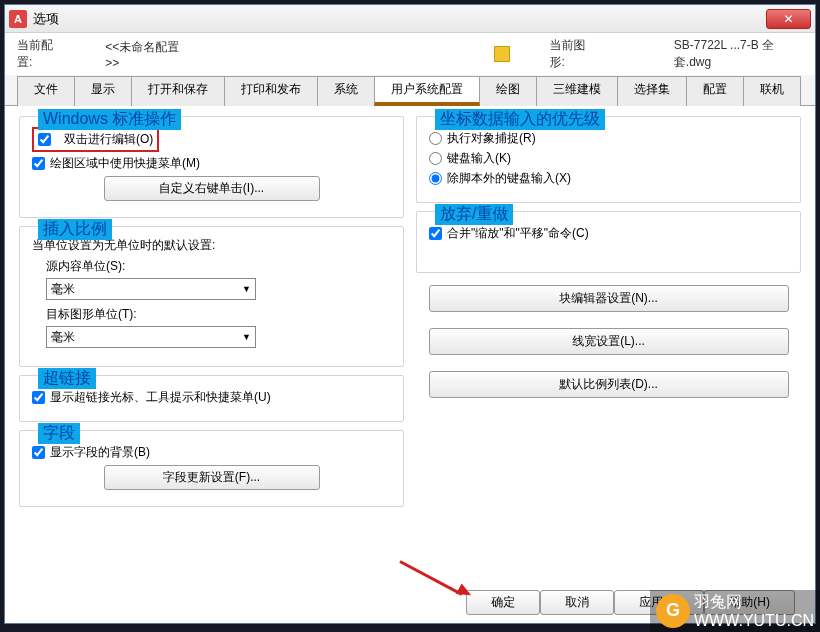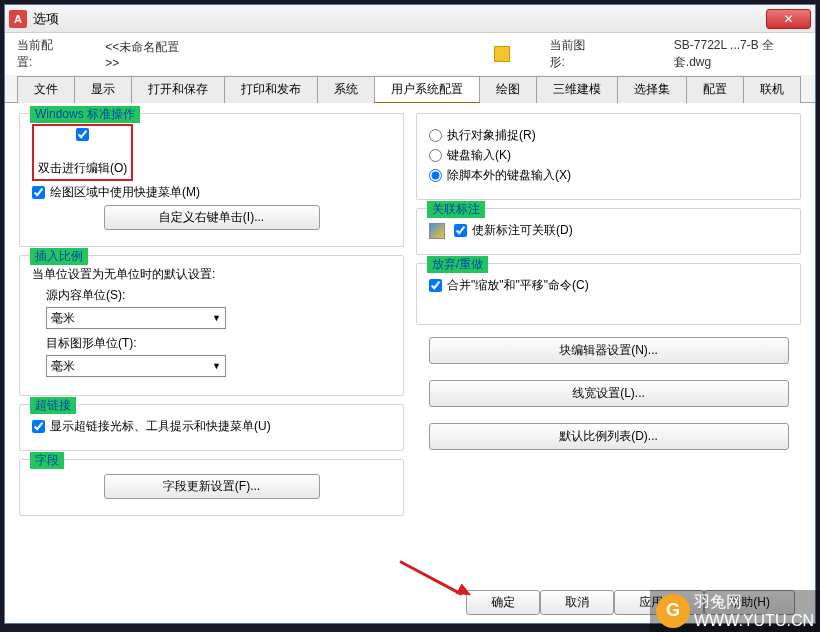--- a/index.html
+++ b/index.html
@@ -9,35 +9,35 @@
 .titlebar .app-icon { width: 18px; height: 18px; background: #d44; color: #fff; font-weight: bold; display: flex; align-items: center; justify-content: center; font-size: 11px; border-radius: 2px; margin-right: 6px; }
 .titlebar .title { flex: 1; font-size: 13px; }
 .titlebar .close-btn { width: 45px; height: 20px; background: linear-gradient(#e77,#c33); border: 1px solid #a22; border-radius: 3px; color: #fff; display: flex; align-items: center; justify-content: center; font-size: 12px; cursor: pointer; }
 .infobar { height: 42px; display: flex; align-items: center; padding: 4px 12px; gap: 36px; }
 .infobar .lbl { color: #333; }
 .infobar .val { color: #333; margin-left: 4px; }
 .infobar .gap { width: 250px; }
 .dwg-icon { width: 16px; height: 16px; background: #f4c430; border: 1px solid #c90; display: inline-block; margin-right: 4px; }
 .tabs { display: flex; border-bottom: 1px solid #a0a0a0; padding: 0 12px; background: #f4f4f4; }
 .tab { padding: 4px 16px; border: 1px solid #a0a0a0; border-bottom: none; background: #ececec; margin-right: -1px; font-size: 12px; cursor: pointer; position: relative; top: 1px; }
-.tab.active { background: #fff; border-bottom: 1px solid #a16207; z-index: 2; }
+.tab.active { background: #fff; border-bottom: 4px solid #a16207; z-index: 2; }
 .content { display: flex; padding: 10px 14px 8px; height: 504px; }
 .col { flex: 1; display: flex; flex-direction: column; gap: 8px; }
 .col.left { margin-right: 12px; }
 .group { border: 1px solid #d4d4d4; border-radius: 2px; padding: 10px 12px 12px; position: relative; }
-.group-title { position: absolute; top: -8px; left: 10px; background: #22c55e; padding: 0 5px; font-size: 12px; color: #0046aa; }
+.group-title { position: absolute; top: -8px; left: 18px; background: #0ea5e9; padding: 0 5px; font-size: 16px; color: #0046aa; }
 .chk-row { display: flex; align-items: center; margin: 3px 0; gap: 5px; }
 .chk { width: 13px; height: 13px; }
 .radio { width: 13px; height: 13px; }
 .btn { background: linear-gradient(#fefefe,#e8e8e8); border: 1px solid #9a9a9a; border-radius: 3px; padding: 3px 16px; font-size: 12px; cursor: pointer; font-family: inherit; }
 .btn.wide { width: 360px; display: block; margin: 4px auto; text-align: center; padding: 4px; }
 .btn.mid { width: 216px; display: block; margin: 4px auto; padding: 3px; }
-.select { width: 180px; height: 22px; border: 1px solid #888; background: #fff; font-size: 12px; padding: 0 4px; display: flex; align-items: center; justify-content: space-between; margin: 3px 0 6px 14px; }
+.select { width: 210px; height: 22px; border: 1px solid #888; background: #fff; font-size: 12px; padding: 0 4px; display: flex; align-items: center; justify-content: space-between; margin: 3px 0 6px 14px; }
 .select .arrow { font-size: 9px; }
-.highlight { border: 2px solid #d02020; padding: 2px 4px; display: inline-flex; align-items: center; gap: 19px; flex-direction: column; }
+.highlight { border: 2px solid #d02020; padding: 2px 4px; display: inline-flex; align-items: center; gap: 13px; }
 .sub-label { margin: 4px 0 2px 14px; }
 .footer { position: absolute; bottom: 8px; right: 20px; display: flex; }
 .footer .btn { padding: 3px 24px; }
 .arrow-line { position: absolute; left: 400px; top: 560px; width: 70px; height: 3px; background: #d02020; transform: rotate(28deg); transform-origin: left center; }
 .arrow-head { position: absolute; left: 458px; top: 586px; width: 0; height: 0; border-left: 14px solid #d02020; border-top: 6px solid transparent; border-bottom: 6px solid transparent; transform: rotate(28deg); }
 .watermark { position: absolute; right: 0; bottom: 0; display: flex; align-items: center; background: rgba(0,0,0,0.35); padding: 2px 6px; }
 .wm-logo { width: 34px; height: 34px; background: #f5a623; border-radius: 50%; display: flex; align-items: center; justify-content: center; color: #fff; font-weight: bold; font-size: 18px; margin-right: 4px; }
 .wm-text { color: #fff; font-size: 16px; line-height: 1.2; }
 .assoc-icon { width: 16px; height: 16px; background: linear-gradient(135deg,#4a90d9,#f4c430); display: inline-block; margin-right: 4px; border: 1px solid #888; }
 </style>
@@ -107,48 +107,45 @@
       <div class="group">
         <div class="group-title">超链接</div>
         <div class="chk-row">
           <input type="checkbox" class="chk" checked="" style="">
           <span>显示超链接光标、工具提示和快捷菜单(U)</span>
         </div>
       </div>
 
       <div class="group">
         <div class="group-title">字段</div>
+        <div class="chk-row">
+          <input type="checkbox" class="chk" checked="" style="">
+          <span>显示字段的背景(B)</span>
+        </div>
         <button class="btn mid">字段更新设置(F)...</button>
       </div>
     </div>
 
     <div class="col">
       <div class="group">
+        <div class="group-title">坐标数据输入的优先级</div>
         <div class="chk-row">
             <input type="radio" class="radio" name="pri" style="">
             <span>执行对象捕捉(R)</span>
           </div>
         <div class="chk-row">
             <input type="radio" class="radio" name="pri" style="">
             <span>键盘输入(K)</span>
           </div>
         <div class="chk-row">
             <input type="radio" class="radio" name="pri" checked="" style="">
             <span>除脚本外的键盘输入(X)</span>
           </div>
       </div>
 
-      <div class="group">
-        <div class="group-title">关联标注</div>
-        <div class="chk-row">
-          <span class="assoc-icon"></span>
-          <input type="checkbox" class="chk" checked="" style="">
-          <span>使新标注可关联(D)</span>
-        </div>
-      </div>
 
       <div class="group" style="padding-bottom:16px">
         <div class="group-title">放弃/重做</div>
         <div class="chk-row" style="margin-bottom:14px">
             <input type="checkbox" class="chk" checked="" style="">
             <span>合并"缩放"和"平移"命令(C)</span>
           </div>
       </div>
 
       <button class="btn wide">块编辑器设置(N)...</button>

